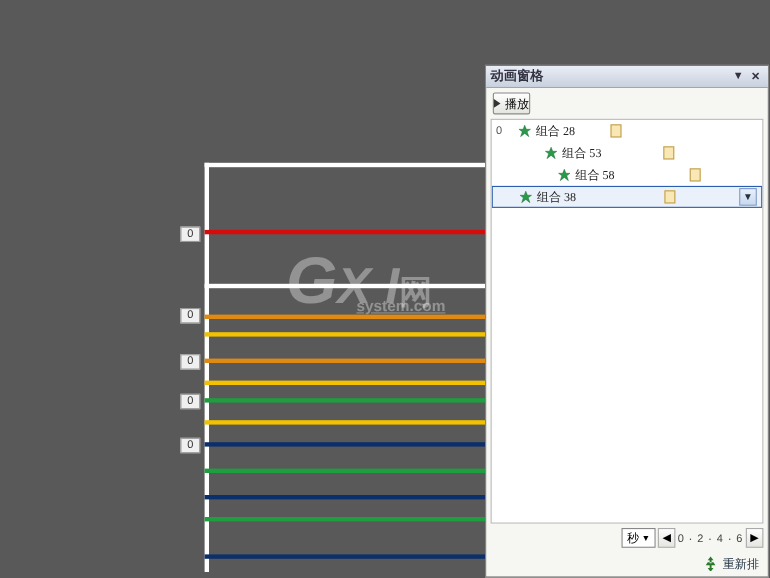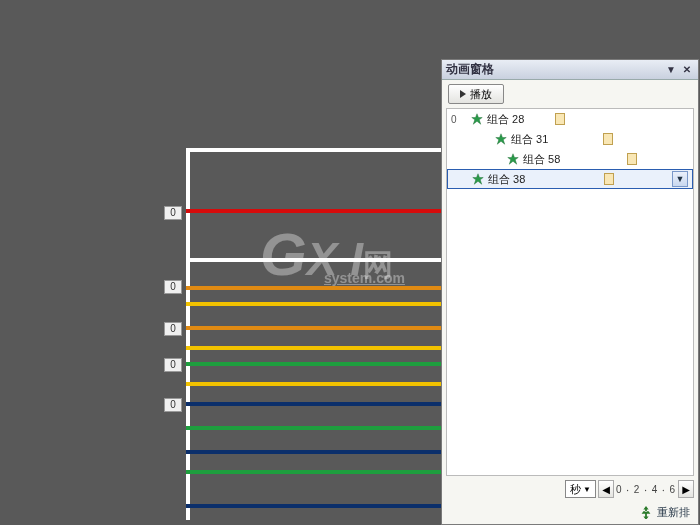--- a/index.html
+++ b/index.html
@@ -116,21 +116,21 @@
       display: flex;
       align-items: center;
       padding: 0 6px;
       gap: 4px;
     }
     .play-btn {
       height: 20px;
       border: 1px solid #888;
       background: linear-gradient(#fff,#e4e4e0);
       border-radius: 2px;
-      padding: 0 11px;
+      padding: 0 0;
       display: flex;
       align-items: center;
       gap: 4px;
       font-size: 11px;
       cursor: pointer;
     }
     .play-btn .tri {
       width: 0; height: 0;
       border-left: 6px solid #333;
       border-top: 4px solid transparent;
@@ -163,21 +163,21 @@
       width: 12px;
       font-size: 10px;
       color: #555;
     }
     .anim-row .indent { display:inline-block; }
     .anim-row .star {
       width: 12px; height: 12px;
       position: relative;
     }
     .anim-row .star svg { width:12px; height:12px; display:block; }
-    .anim-row .name { min-width: 40px; }
+    .anim-row .name { min-width: 40px; font-family: Liberation Serif, serif; }
     .anim-row .timeline-chip {
       width: 10px; height: 12px;
       background: #f9e7b5;
       border: 1px solid #c0a050;
     }
     .anim-row .dd {
       margin-left: auto;
       width: 16px; height: 16px;
       border: 1px solid #7a98c9;
       background: linear-gradient(#eaf0fb,#c9d8ef);
@@ -289,21 +289,21 @@
         <span class="timeline-chip"></span>
       </div>
       <div class="anim-row">
         <span class="order"></span>
         <span class="indent" style="width:24px"></span>
         <span class="star">
           <svg viewBox="0 0 16 16">
             <polygon points="8,1 10,6 15,6 11,9 13,15 8,11 3,15 5,9 1,6 6,6" fill="#2a9a4a" stroke="#16622b" stroke-width="0.5"></polygon>
           </svg>
         </span>
-        <span class="name">组合 31</span>
+        <span class="name">组合 53</span>
         <span class="indent" style="width:44px"></span>
         <span class="timeline-chip"></span>
       </div>
       <div class="anim-row">
         <span class="order"></span>
         <span class="indent" style="width:36px"></span>
         <span class="star">
           <svg viewBox="0 0 16 16">
             <polygon points="8,1 10,6 15,6 11,9 13,15 8,11 3,15 5,9 1,6 6,6" fill="#2a9a4a" stroke="#16622b" stroke-width="0.5"></polygon>
           </svg>

